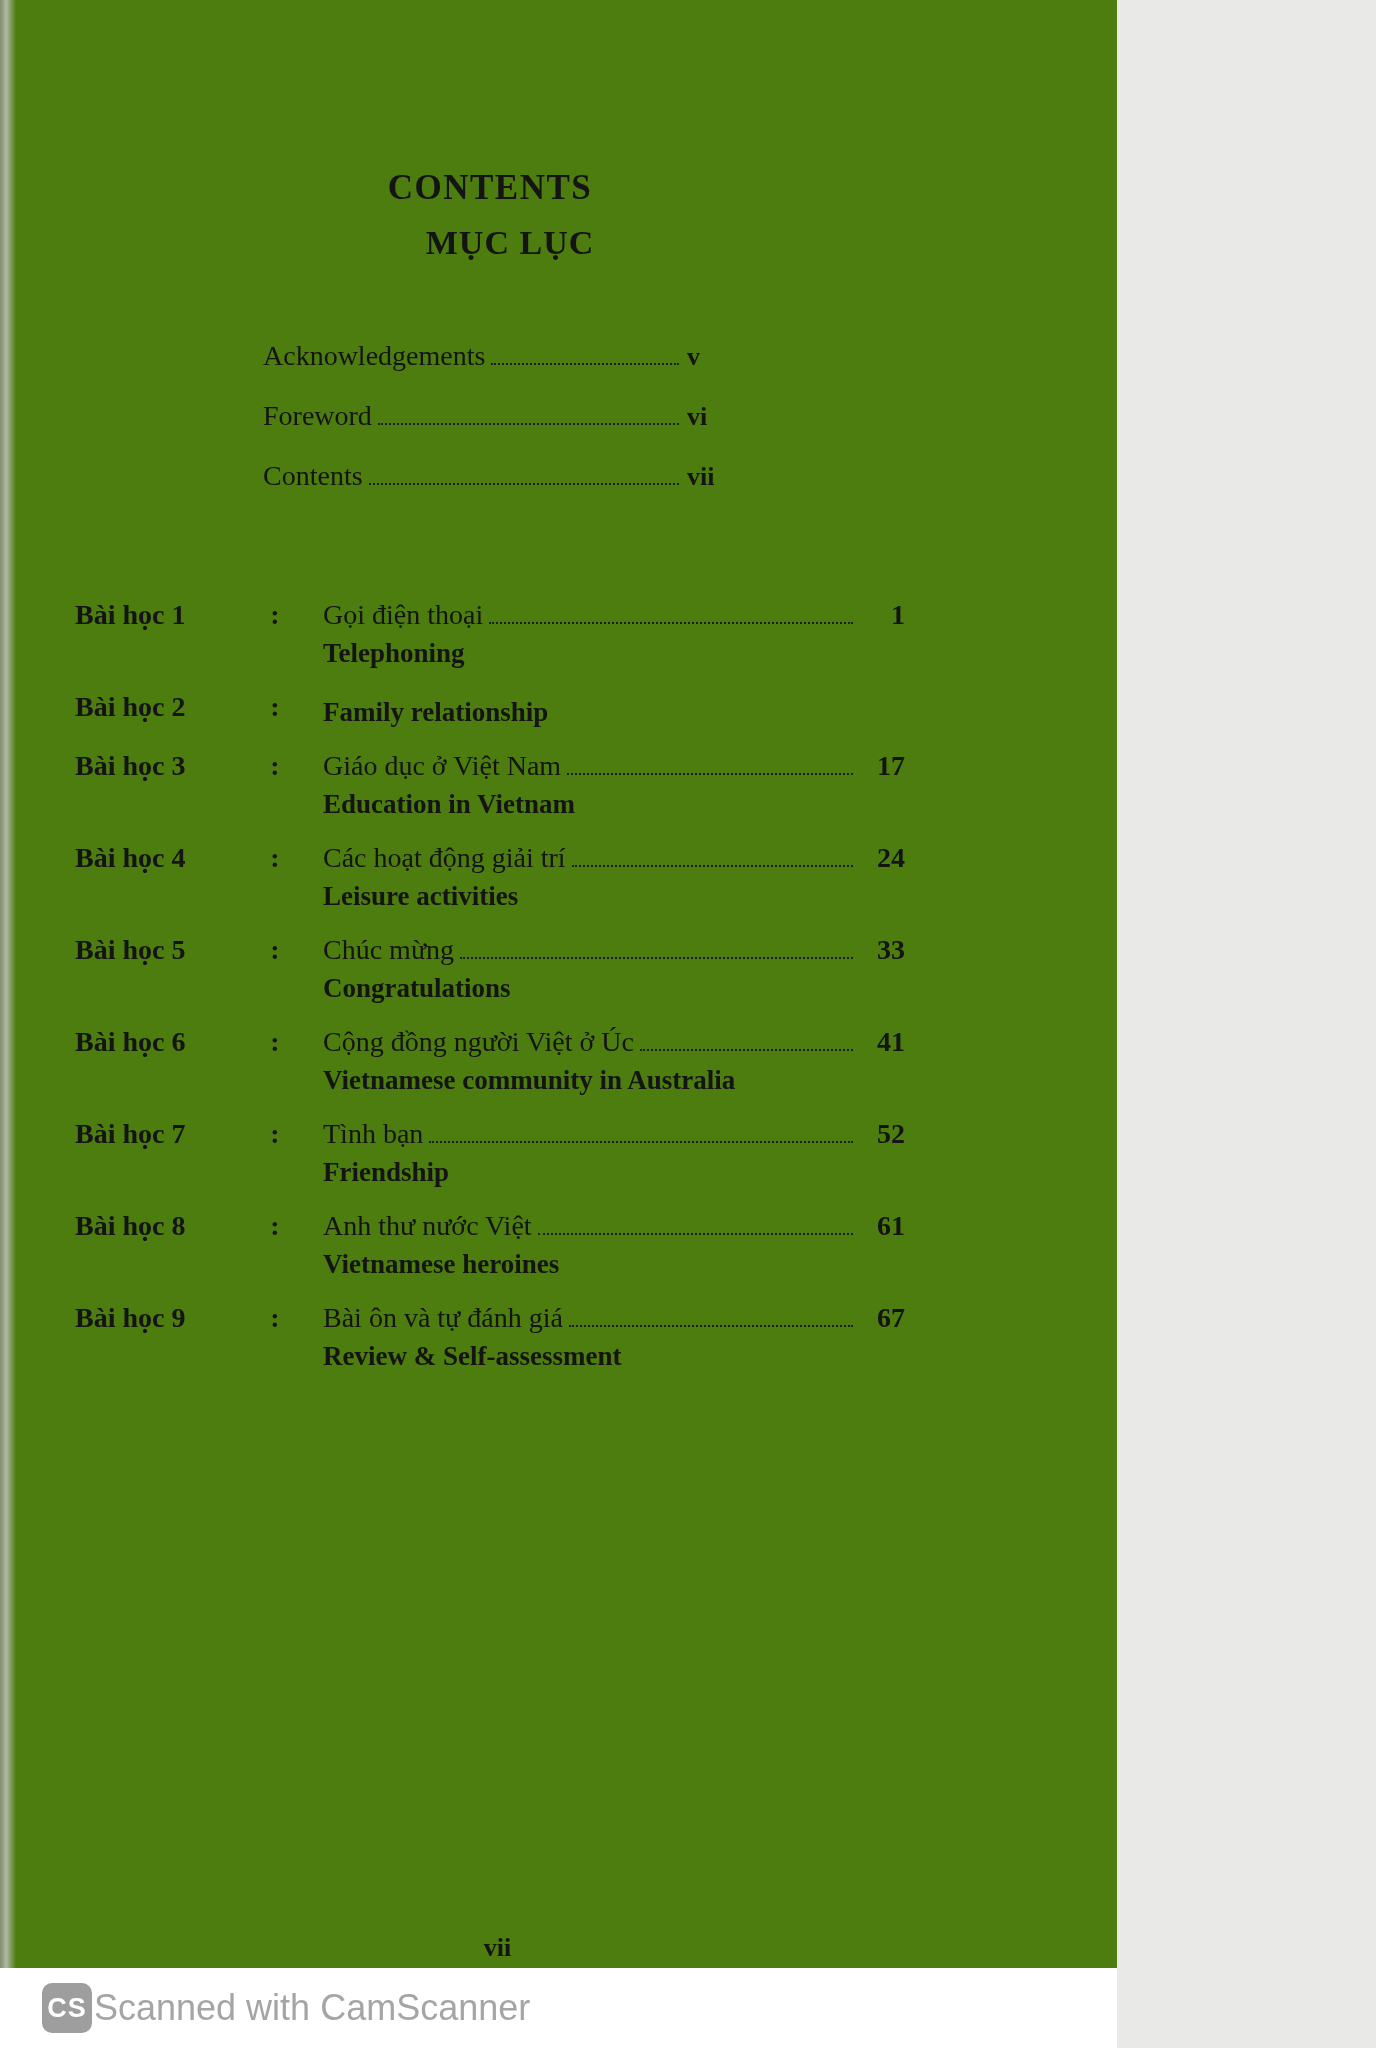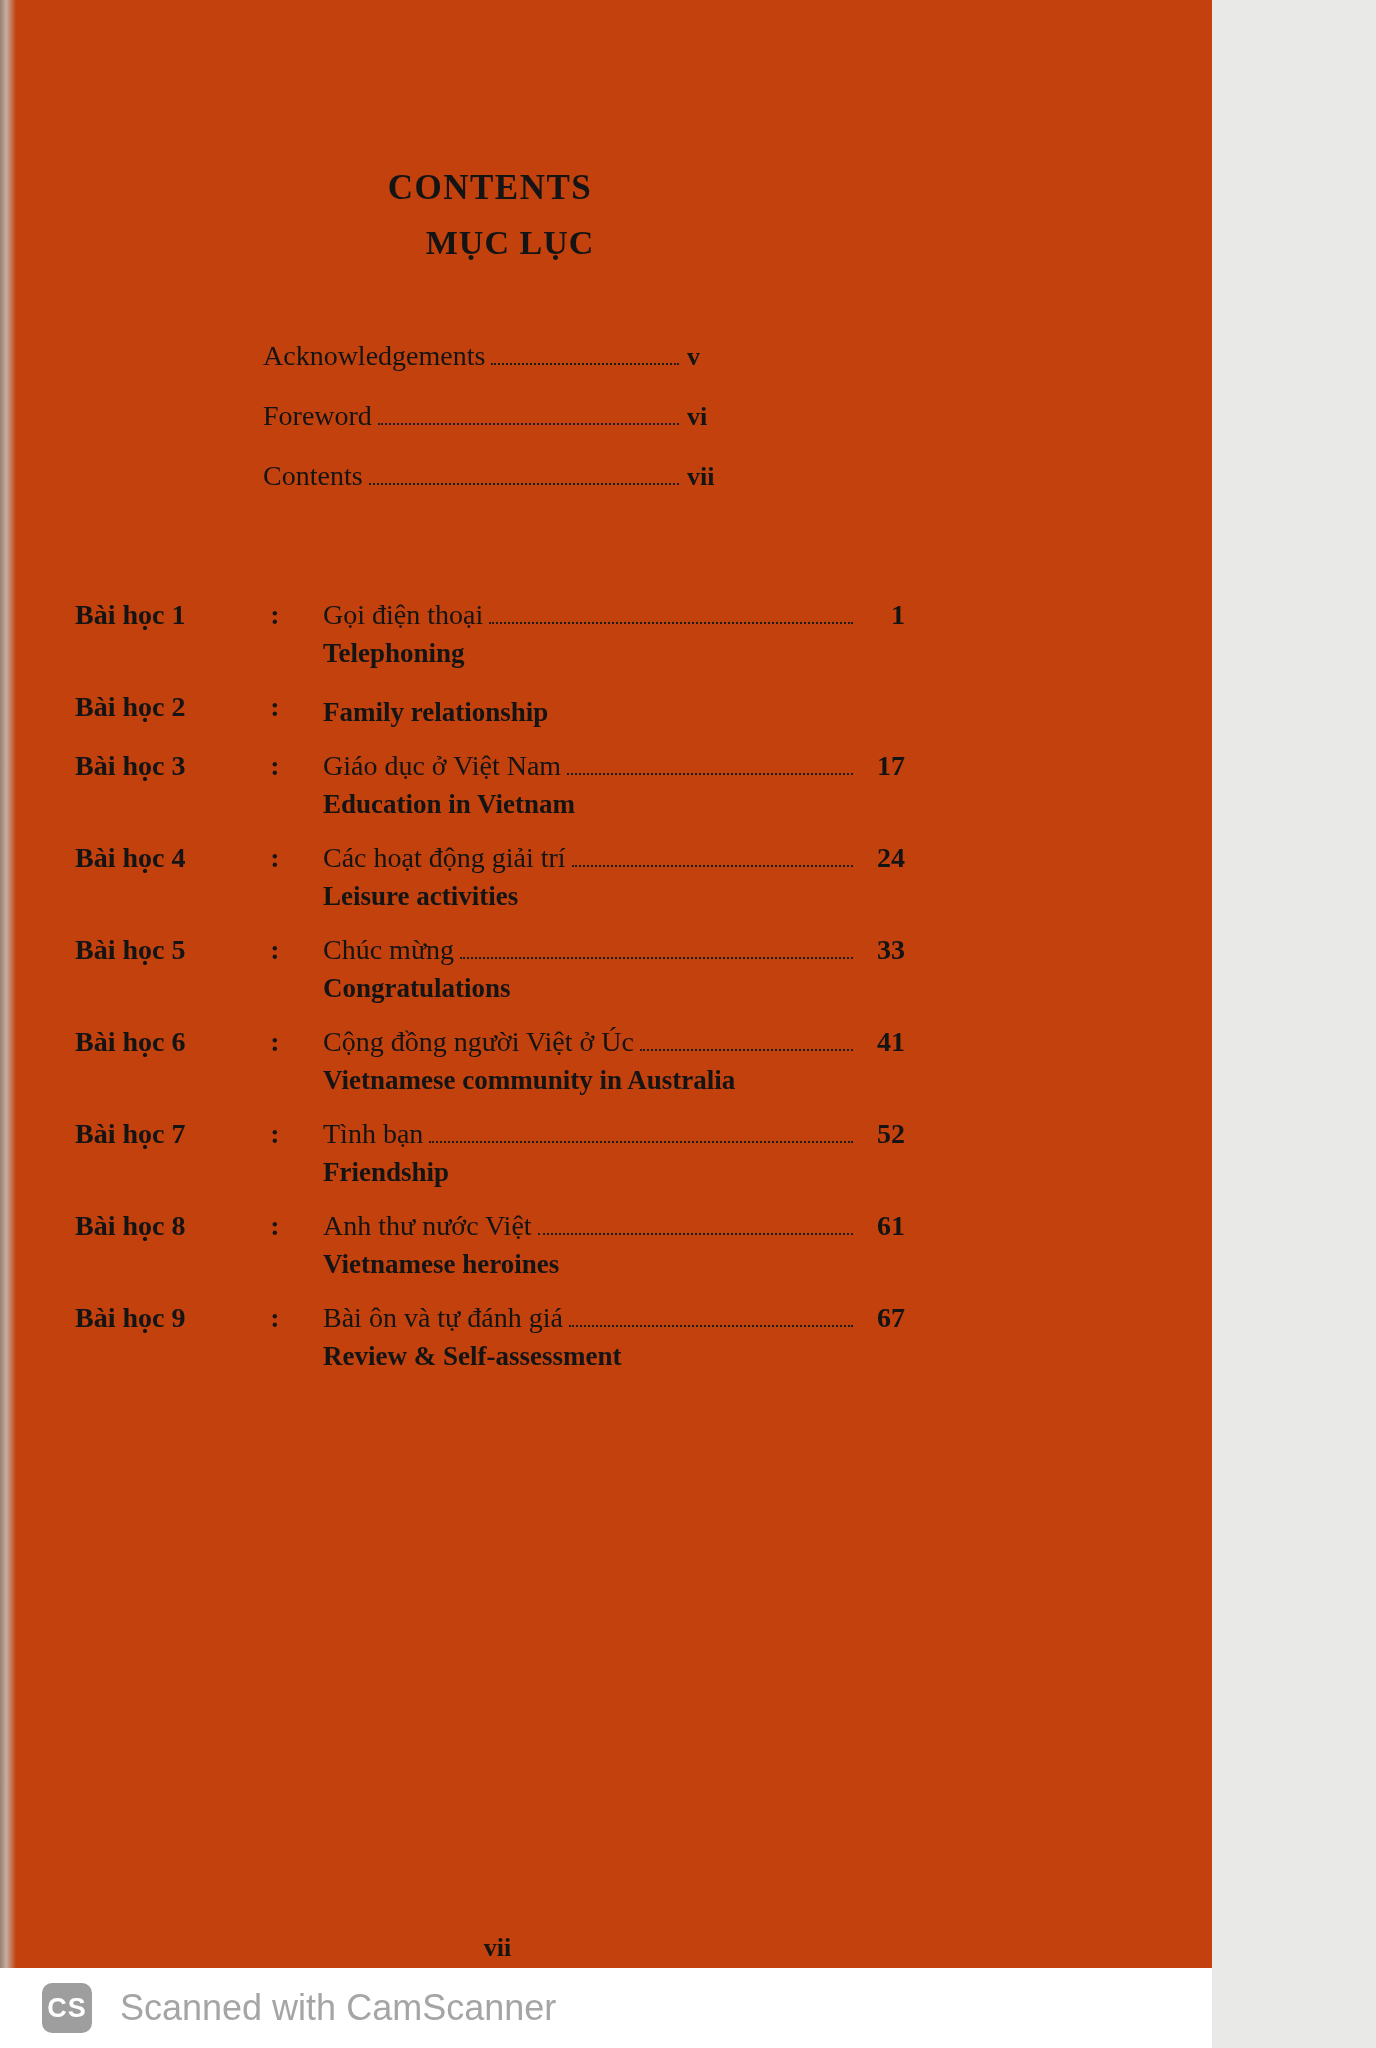--- a/index.html
+++ b/index.html
@@ -4,22 +4,22 @@
 <style>
   * { margin:0; padding:0; box-sizing:border-box; }
   html,body { width:1376px; height:2048px; }
   body {
     font-family:"Liberation Serif","DejaVu Serif",serif;
     color:#141414;
     background:#e9e9e7;
   }
   .page {
     position:relative;
-    width:1212px; height:2048px;
-    background:#c2410c;
+    width:1117px; height:2048px;
+    background:#4d7c0f;
     overflow:hidden;
   }
   
   .scan-edge {
     position:absolute; left:0; top:0; bottom:0; width:16px;
     background:linear-gradient(90deg,#8f8f8d 0%,#c8c8c6 40%,rgba(253,253,251,0) 100%);
     opacity:.8;
   }
   .title-block { position:absolute; top:168px; left:0; width:980px; text-align:center; }
   .title-main { font-size:35px; font-weight:bold; letter-spacing:1.5px; }
@@ -50,21 +50,21 @@
   }
 
   .page-num {
     position:absolute; top:1933px; left:0; width:995px;
     text-align:center; font-weight:bold; font-size:26px;
   }
 
   .watermark {
     position:absolute; left:0; bottom:0; width:100%; height:80px;
     background:#ffffff;
-    display:flex; align-items:center; gap:28px;
+    display:flex; align-items:center; gap:2px;
     padding-left:42px;
     font-family:"Liberation Sans","DejaVu Sans",sans-serif;
   }
   .cs-logo {
     width:50px; height:50px; border-radius:10px;
     background:#9e9e9e; color:#ffffff;
     display:flex; align-items:center; justify-content:center;
     font-weight:bold; font-size:27px; letter-spacing:1px;
   }
   .wm-text { color:#a5a5a5; font-size:36px; }

